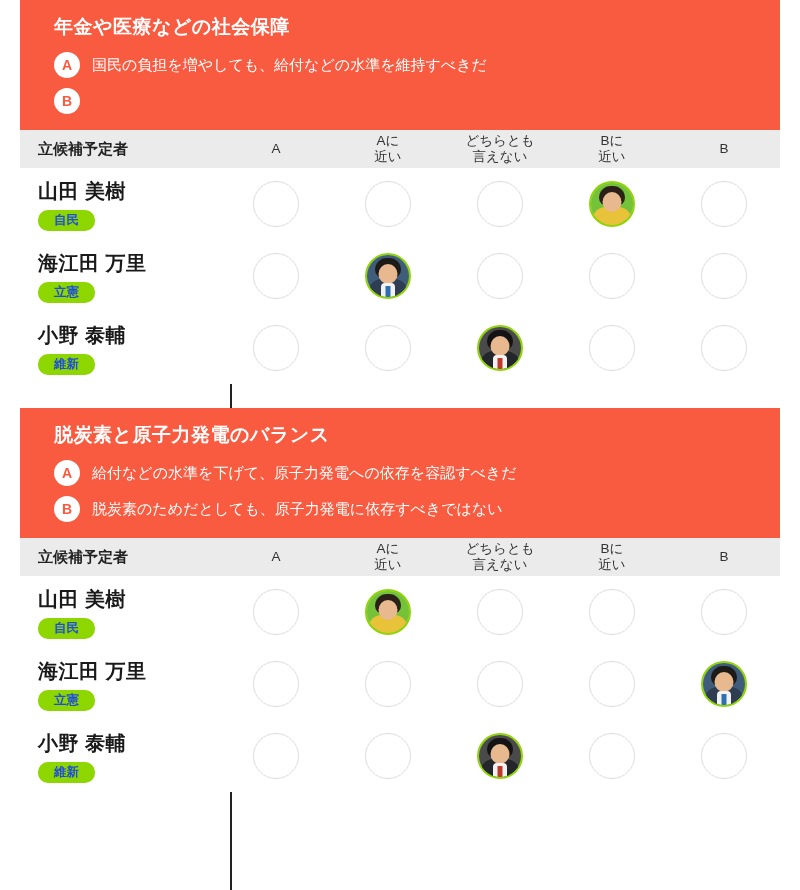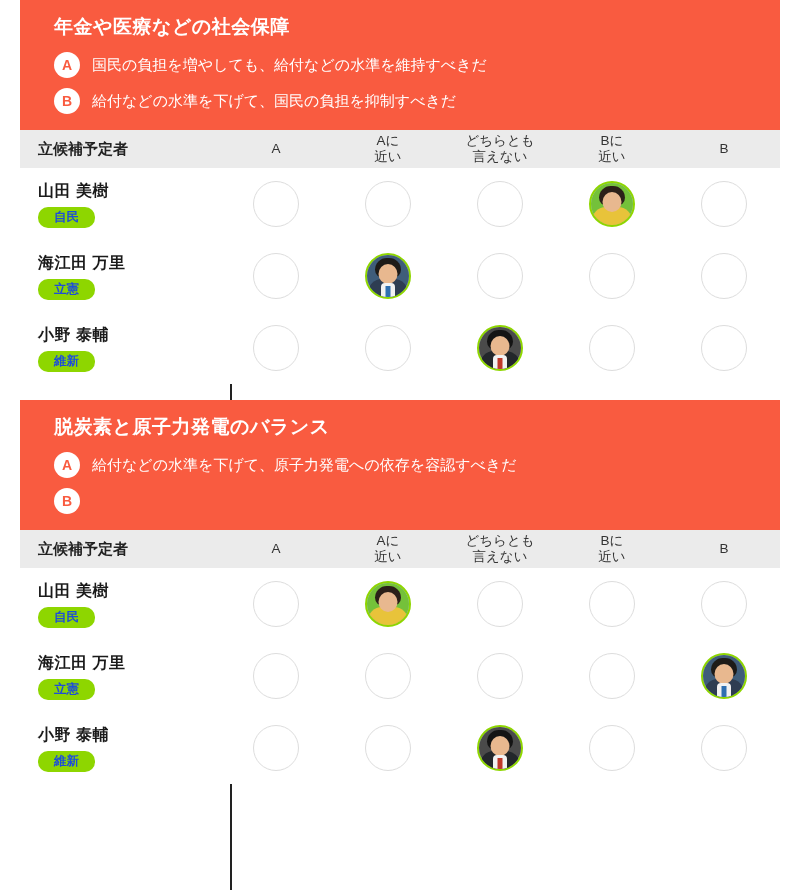--- a/index.html
+++ b/index.html
@@ -24,21 +24,21 @@
     width: 2px;
     background: #222222;
     z-index: 5;
   }
   .block {
     position: relative;
     width: 760px;
     margin: 0 auto;
     z-index: 10;
   }
-  .block + .block { margin-top: 16px; }
+  .block + .block { margin-top: 24px; }
 
   
   .q-header {
     background: #f95b40;
     color: #ffffff;
     padding: 14px 18px 16px 34px;
   }
   .q-title {
     font-size: 19px;
     font-weight: bold;
@@ -98,21 +98,21 @@
     display: flex;
     align-items: center;
     height: 72px;
   }
   .cand-row .name-col {
     width: 200px;
     flex: 0 0 200px;
     padding-left: 18px;
   }
   .cand-name {
-    font-size: 16px;
+    font-size: 20px;
     font-weight: bold;
     color: #1a1a1a;
     letter-spacing: 0.5px;
   }
   .cand-party {
     display: inline-block;
     margin-top: 5px;
     padding: 2px 16px;
     background: #8ed600;
     color: #1d4ed8;
@@ -189,21 +189,20 @@
 
   <section class="block">
     <div class="q-header">
       <div class="q-title">年金や医療などの社会保障</div>
       <div class="q-opt">
         <span class="q-badge">A</span>
         <span class="q-opt-text">国民の負担を増やしても、給付などの水準を維持すべきだ</span>
       </div>
       <div class="q-opt">
         <span class="q-badge">B</span>
-        <span class="q-opt-text">給付などの水準を下げて、国民の負担を抑制すべきだ</span>
       </div>
     </div>
 
     <div class="col-head">
       <div class="name-col">立候補予定者</div>
       <div class="opt-col">A</div>
       <div class="opt-col">Aに
 近い</div>
       <div class="opt-col">どちらとも
 言えない</div>
@@ -302,20 +301,21 @@
 
   <section class="block">
     <div class="q-header">
       <div class="q-title">脱炭素と原子力発電のバランス</div>
       <div class="q-opt">
         <span class="q-badge">A</span>
         <span class="q-opt-text">給付などの水準を下げて、原子力発電への依存を容認すべきだ</span>
       </div>
       <div class="q-opt">
         <span class="q-badge">B</span>
+        <span class="q-opt-text">脱炭素のためだとしても、原子力発電に依存すべきではない</span>
       </div>
     </div>
 
     <div class="col-head">
       <div class="name-col">立候補予定者</div>
       <div class="opt-col">A</div>
       <div class="opt-col">Aに
 近い</div>
       <div class="opt-col">どちらとも
 言えない</div>

